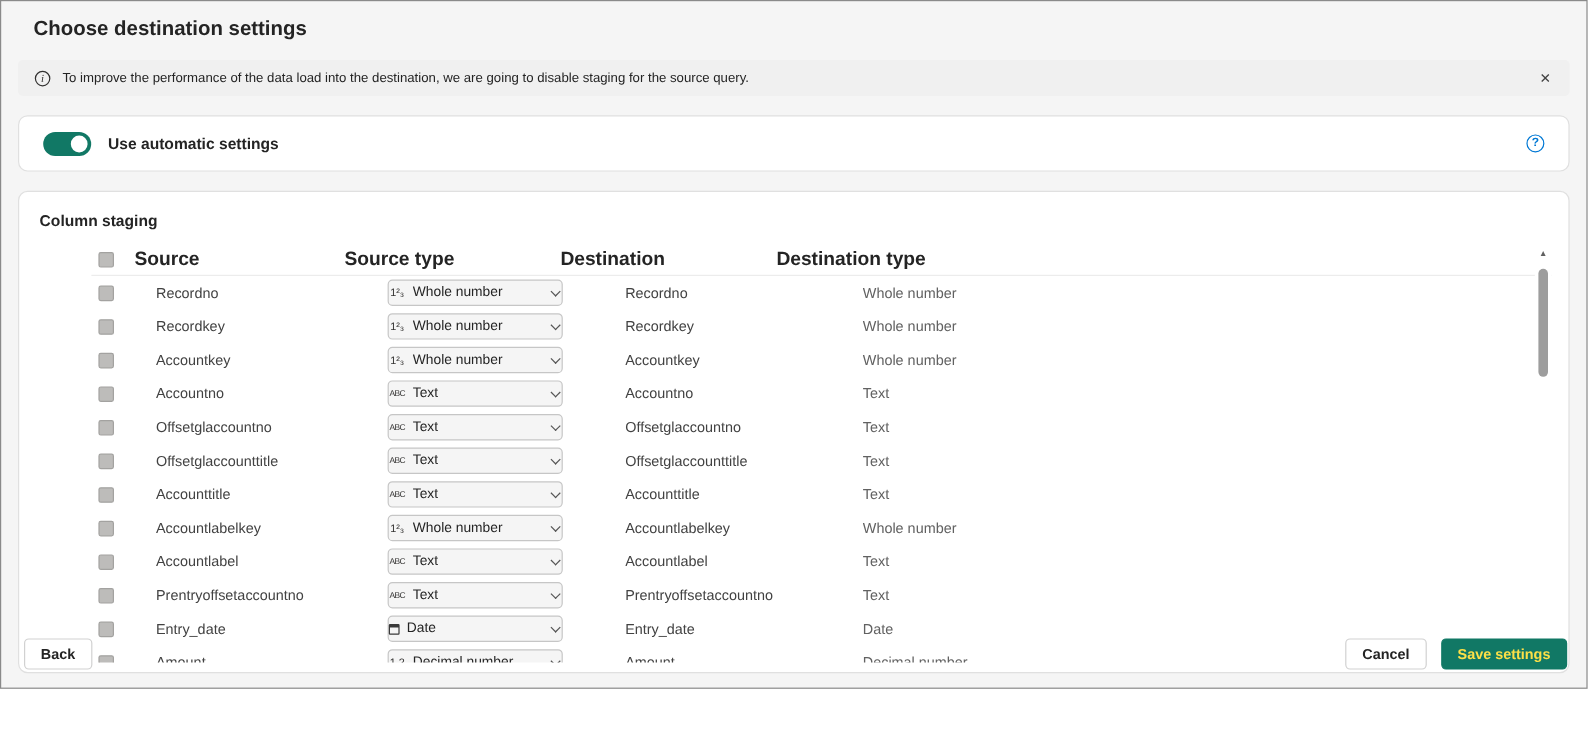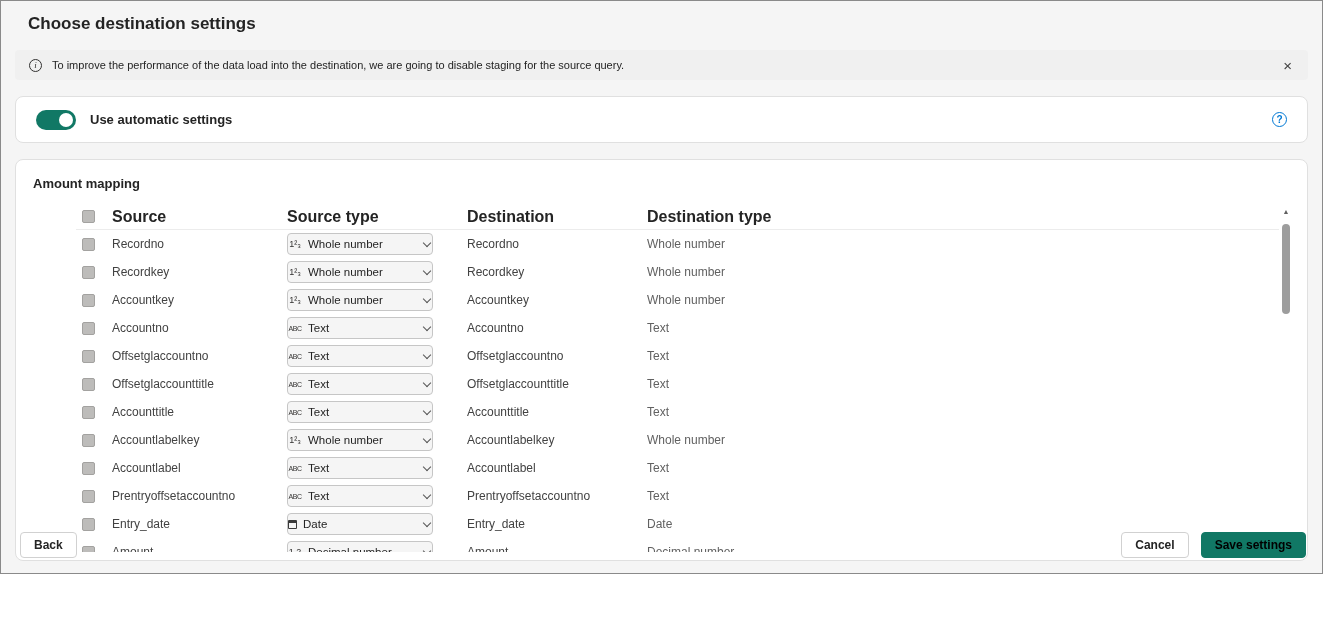--- a/index.html
+++ b/index.html
@@ -35,21 +35,21 @@
                border-radius:50%; font-size:10px; font-weight:700; display:flex; align-items:center;
                justify-content:center; cursor:pointer; }
 
   
   .mapping-card { top:158px; height:402px; }
   .mapping-title { position:absolute; left:17px; top:16px; font-size:13px; font-weight:700; color:#242424; }
   .table-wrap { position:absolute; left:60px; right:14px; top:44px; bottom:8px; overflow:hidden; }
 
   .thead, .trow { display:flex; align-items:center; }
   .thead { height:26px; border-bottom:1px solid #ececec; padding-right:16px; }
-  .trow  { height:28px; padding-right:16px; }
+  .trow  { height:28px; padding-right:16px;gap:18px; }
   .col-check  { width:36px; flex:none; display:flex; align-items:center; padding-left:6px; }
   .col-source { width:175px; flex:none; overflow:hidden; white-space:nowrap; }
   .col-stype  { width:180px; flex:none; }
   .col-dest   { width:180px; flex:none; overflow:hidden; white-space:nowrap; }
   .col-dtype  { flex:1; overflow:hidden; white-space:nowrap; }
   .th   { font-size:16px; font-weight:700; color:#242424; }
   .cell { font-size:12px; color:#424242; }
   .dim  { color:#616161; }
   .checkbox { width:13px; height:13px; background:#bdbcba; border:1px solid #a3a2a0;
               border-radius:2px; cursor:pointer; }
@@ -70,21 +70,21 @@
                 flex-direction:column; align-items:center; background:#ffffff; }
   .sb-arrow { height:14px; font-size:7px; color:#606060; display:flex; align-items:center;
               justify-content:center; flex:none; cursor:pointer; }
   .sb-track { flex:1; width:100%; position:relative; }
   .sb-thumb { position:absolute; top:6px; left:3px; width:8px; height:90px;
               background:#9d9d9d; border-radius:4px; cursor:pointer; }
 
   
   .btn { font-family:inherit; font-size:12px; font-weight:700; color:#242424; background:#ffffff;
          border:1px solid #d1d1d1; border-radius:4px; height:26px; padding:0 13px; cursor:pointer; }
-  .btn.primary { background:#117865; border-color:#117865; color:#000000; }
+  .btn.primary { background:#117865; border-color:#117865; color:#fde047; }
   .back-btn { position:absolute; left:19px; bottom:15px; }
   .footer-right { position:absolute; right:16px; bottom:15px; display:flex; gap:12px; }
 </style>
 </head>
 <body>
 
 <div class="page">
 
   <div class="title">Choose destination settings</div>
 
@@ -96,21 +96,21 @@
 
   <div class="card toggle-card">
     <div class="toggle">
       <span class="knob"></span>
     </div>
     <span class="toggle-label">Use automatic settings</span>
     <span class="help-icon">?</span>
   </div>
 
   <div class="card mapping-card">
-    <div class="mapping-title">Amount mapping</div>
+    <div class="mapping-title">Column staging</div>
 
     <div class="table-wrap">
       <div class="thead">
         <span class="col-check">
           <span class="checkbox"></span>
         </span>
         <span class="col-source th">Source</span>
         <span class="col-stype th">Source type</span>
         <span class="col-dest th">Destination</span>
         <span class="col-dtype th">Destination type</span>

